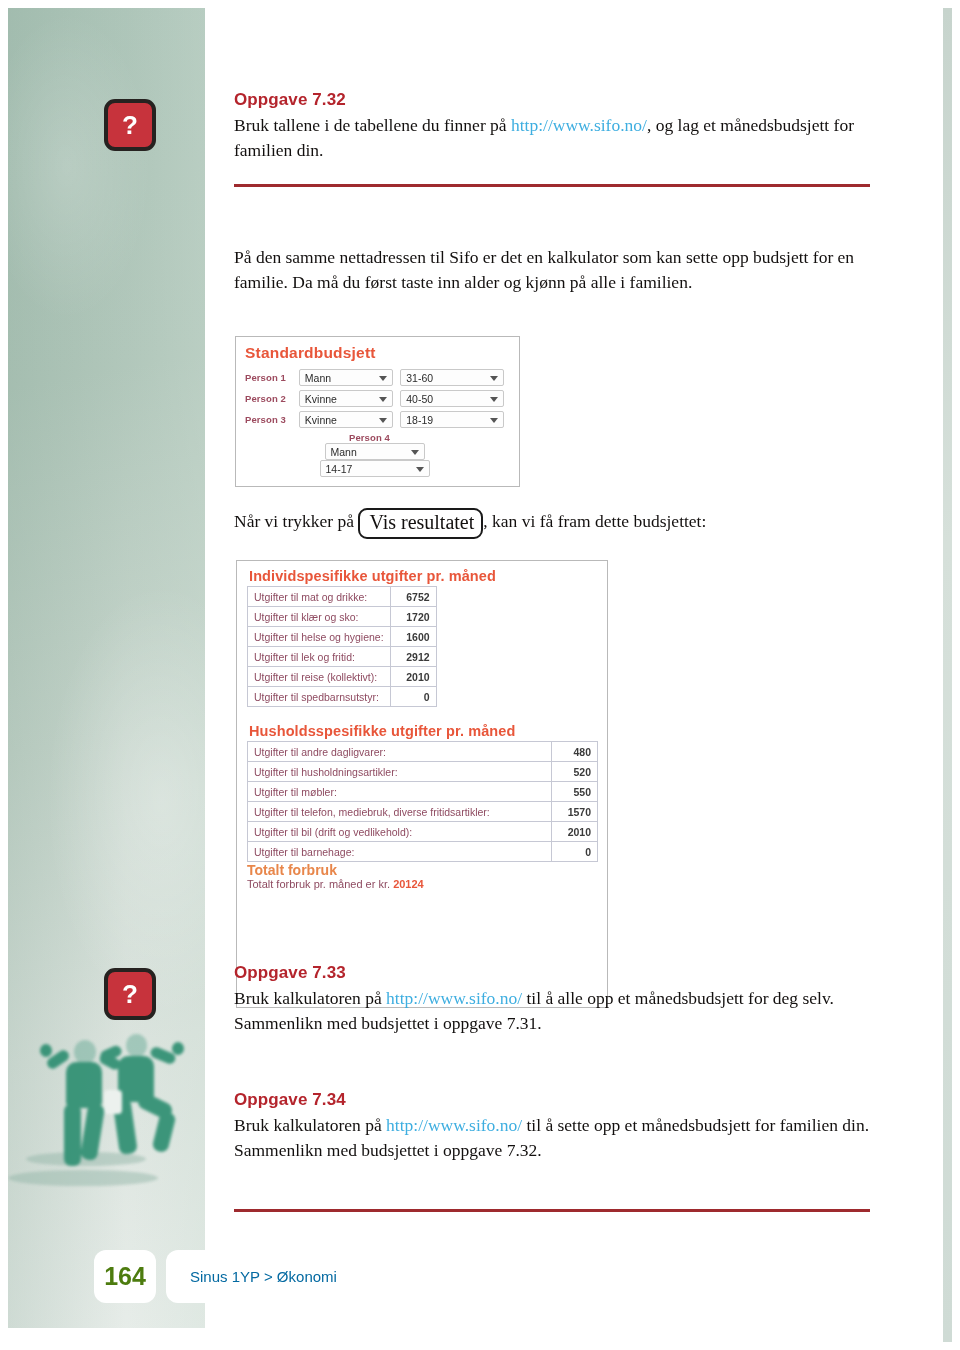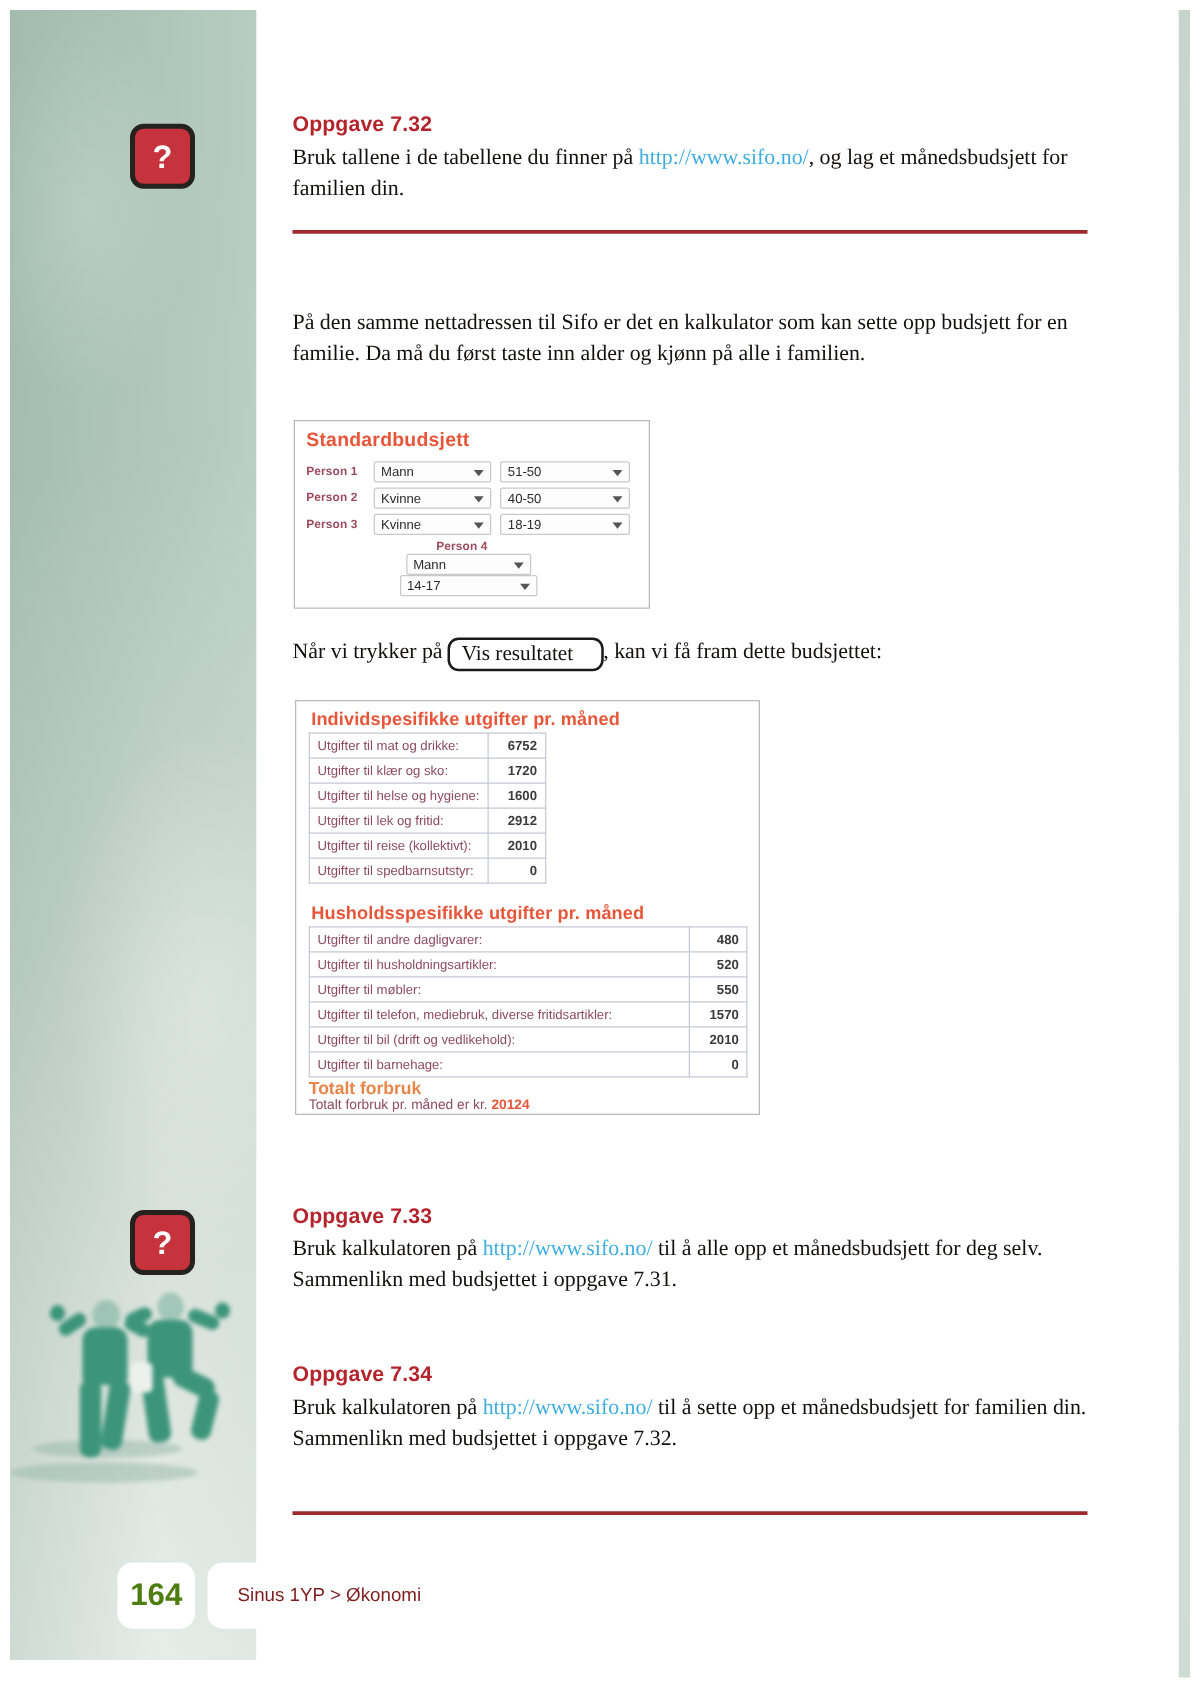--- a/index.html
+++ b/index.html
@@ -125,23 +125,23 @@
     border-left: 4px solid transparent;
     border-right: 4px solid transparent;
     border-top: 5px solid #555;
   }
 
   
   .pill {
     display: inline-block;
     border: 2px solid #1a1a1a;
     border-radius: 9px;
-    padding: 0px 22px 2px 9px;
+    padding: 0px 7px 2px 9px;
     font-family: "Liberation Serif", serif;
-    font-size: 17px;
+    font-size: 20px;
     line-height: 1.25;
     vertical-align: -2px;
   }
 
   
   .sec-head {
     color: #e8563a;
     font-weight: bold;
     font-size: 14.5px;
     letter-spacing: .1px;
@@ -169,21 +169,21 @@
     font-family: "Liberation Sans", sans-serif;
     font-weight: bold;
     font-size: 25px;
     color: #4d7c0f;
     text-align: center;
     line-height: 53px;
   }
   .crumb {
     font-family: "Liberation Sans", sans-serif;
     font-size: 15px;
-    color: #7f1d1d;
+    color: #0369a1;
     line-height: 53px;
     white-space: nowrap;
   }
   .edge-strip {
     position: absolute;
     right: 8px; top: 8px;
     width: 9px; height: 1334px;
     background: linear-gradient(to bottom, #c7d4cd, #d6e0da 40%, #cfdbd5);
   }
 </style>
@@ -240,21 +240,21 @@
     <div class="shot" style="position:absolute; left:1px; top:336px; width:285px; height:151px; padding:7px 8px 6px 9px;">
       <div class="shot-title" style="margin-bottom:7px;">Standardbudsjett</div>
 
       <div class="form-row">
         <span class="form-label">Person 1</span>
         <span class="select w1">
           <span>Mann</span>
           <span class="caret"></span>
         </span>
         <span class="select w2">
-          <span>51-50</span>
+          <span>31-60</span>
           <span class="caret"></span>
         </span>
       </div>
 
       <div class="form-row">
         <span class="form-label">Person 2</span>
         <span class="select w1">
           <span>Kvinne</span>
           <span class="caret"></span>
         </span>
@@ -285,21 +285,21 @@
         <span class="select w2">
           <span>14-17</span>
           <span class="caret"></span>
         </span>
       </div>
     </div>
 
     <p class="body-text" style="position:absolute; left:0; top:508px; width:636px;"><span>Når vi trykker på</span>
       <span class="pill">Vis resultatet</span><span>,  kan vi få fram dette budsjettet:</span></p>
 
-    <div class="shot" style="position:absolute; left:2px; top:560px; width:372px; height:332px; padding:7px 9px 8px 10px;">
+    <div class="shot" style="position:absolute; left:2px; top:560px; width:372px; height:448px; padding:7px 9px 8px 10px;">
 
       <div class="sec-head">Individspesifikke utgifter pr. måned</div>
       <table class="btable">
         <tbody>
             <tr>
           <td class="lbl">Utgifter til mat og drikke:</td>
           <td class="val">6752</td>
         </tr>
         <tr>
           <td class="lbl">Utgifter til klær og sko:</td>

